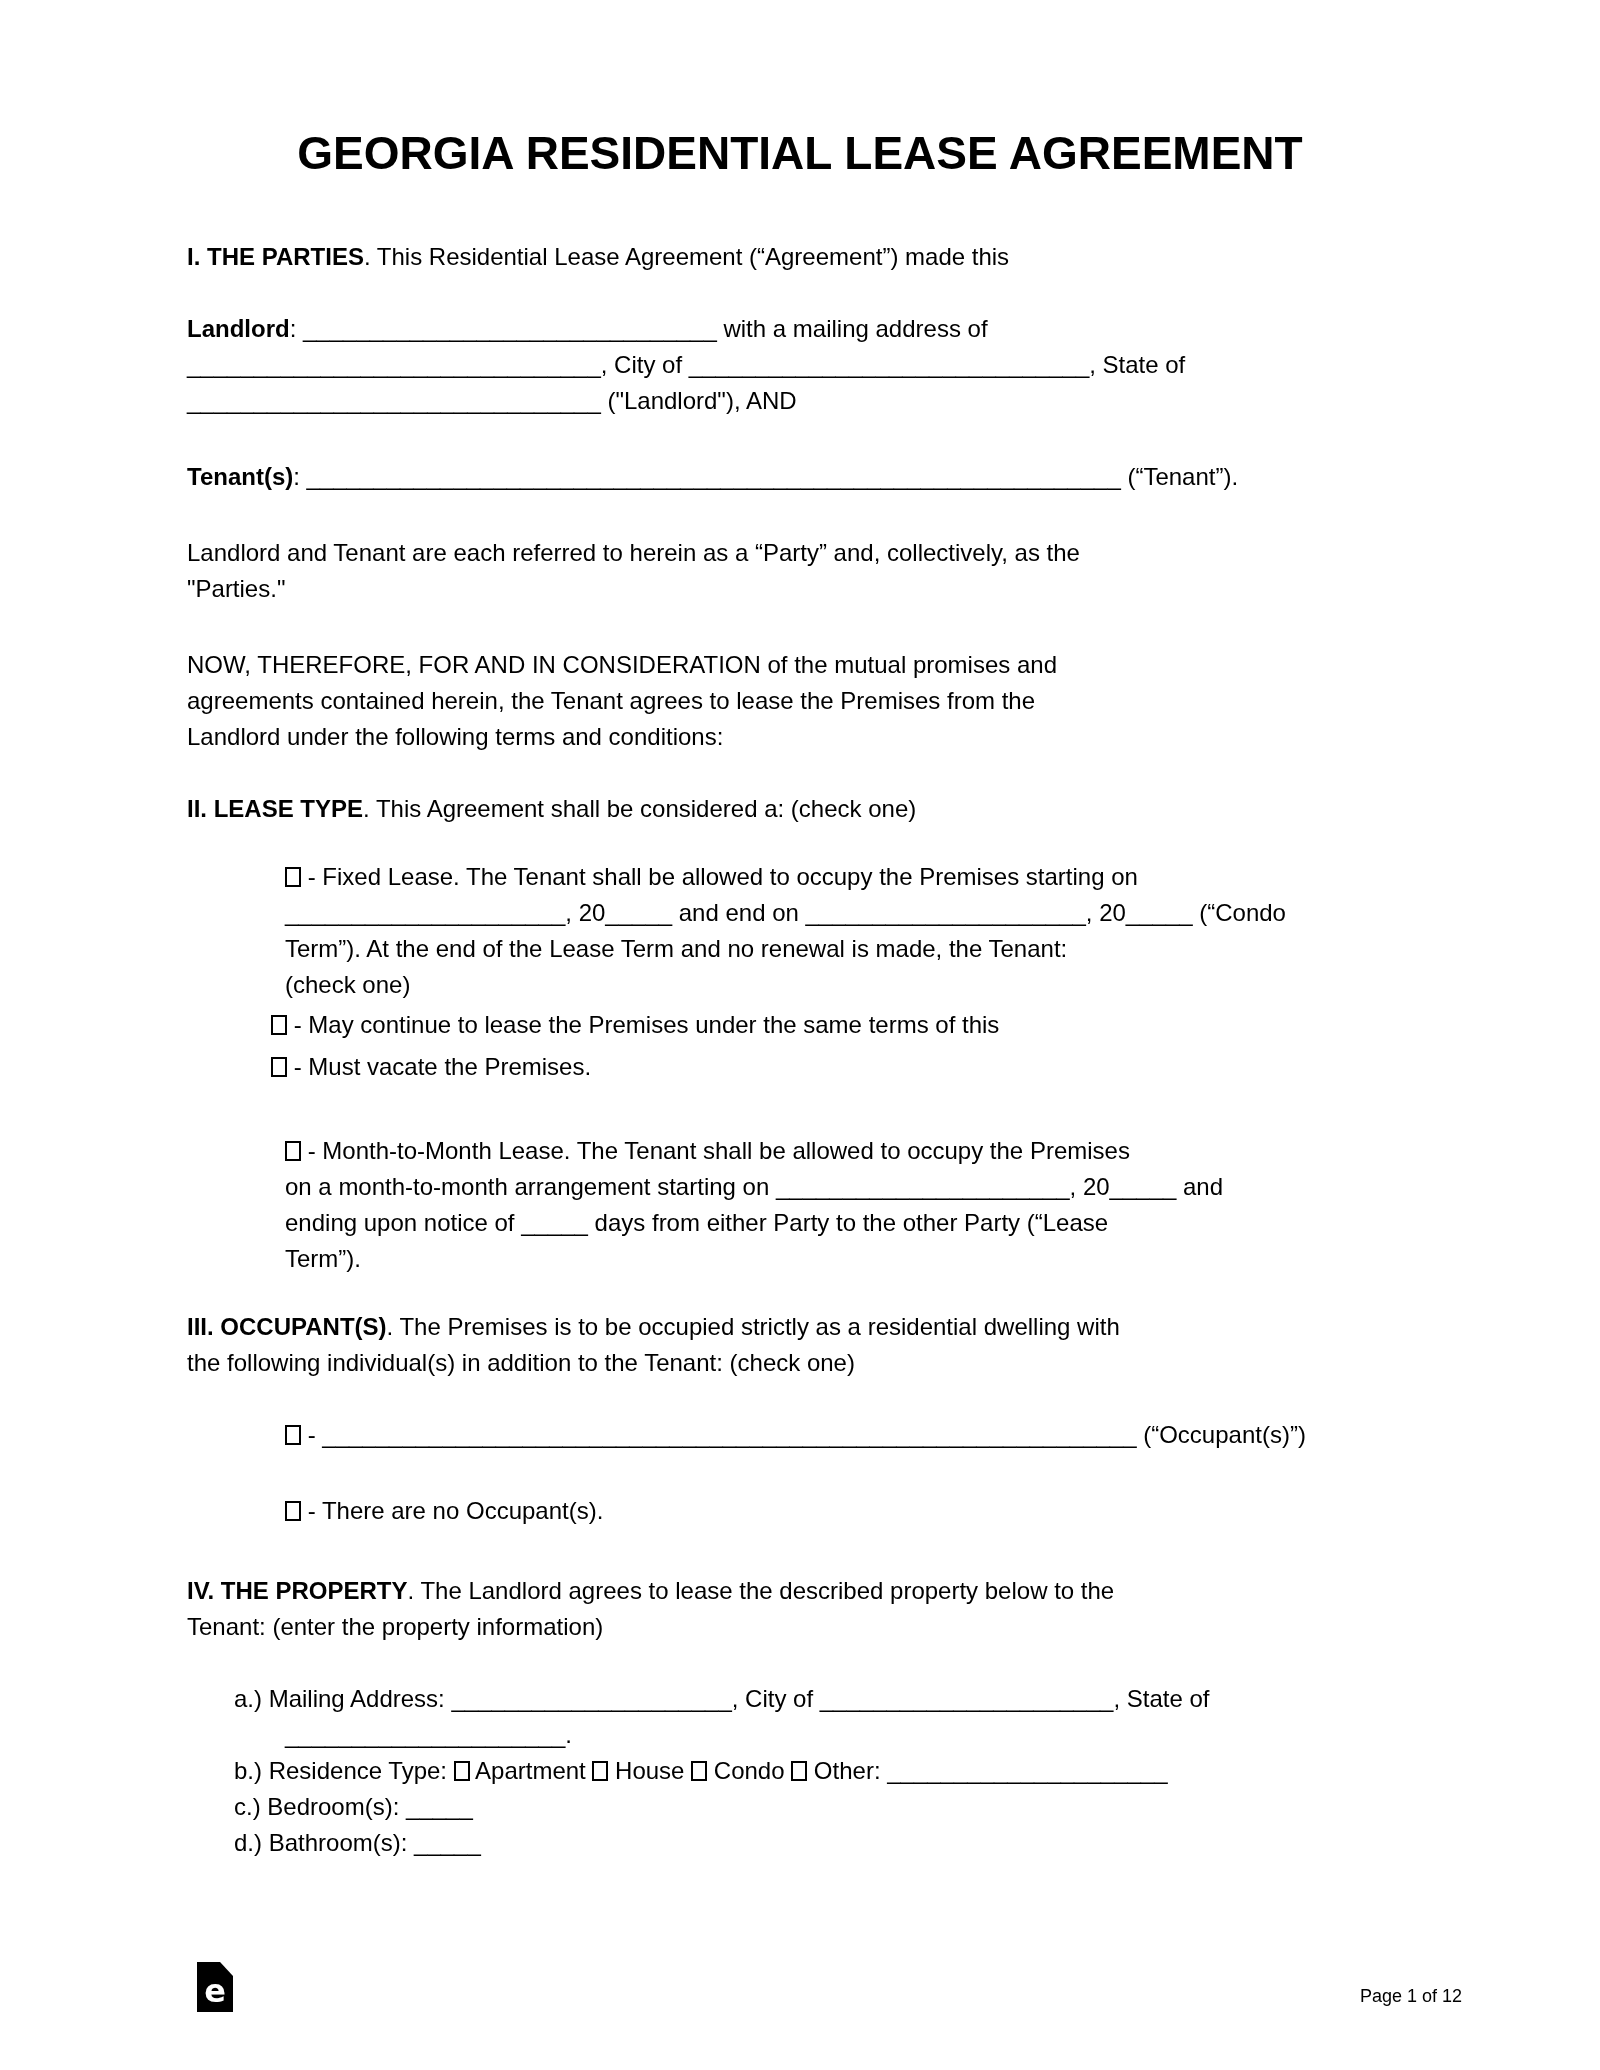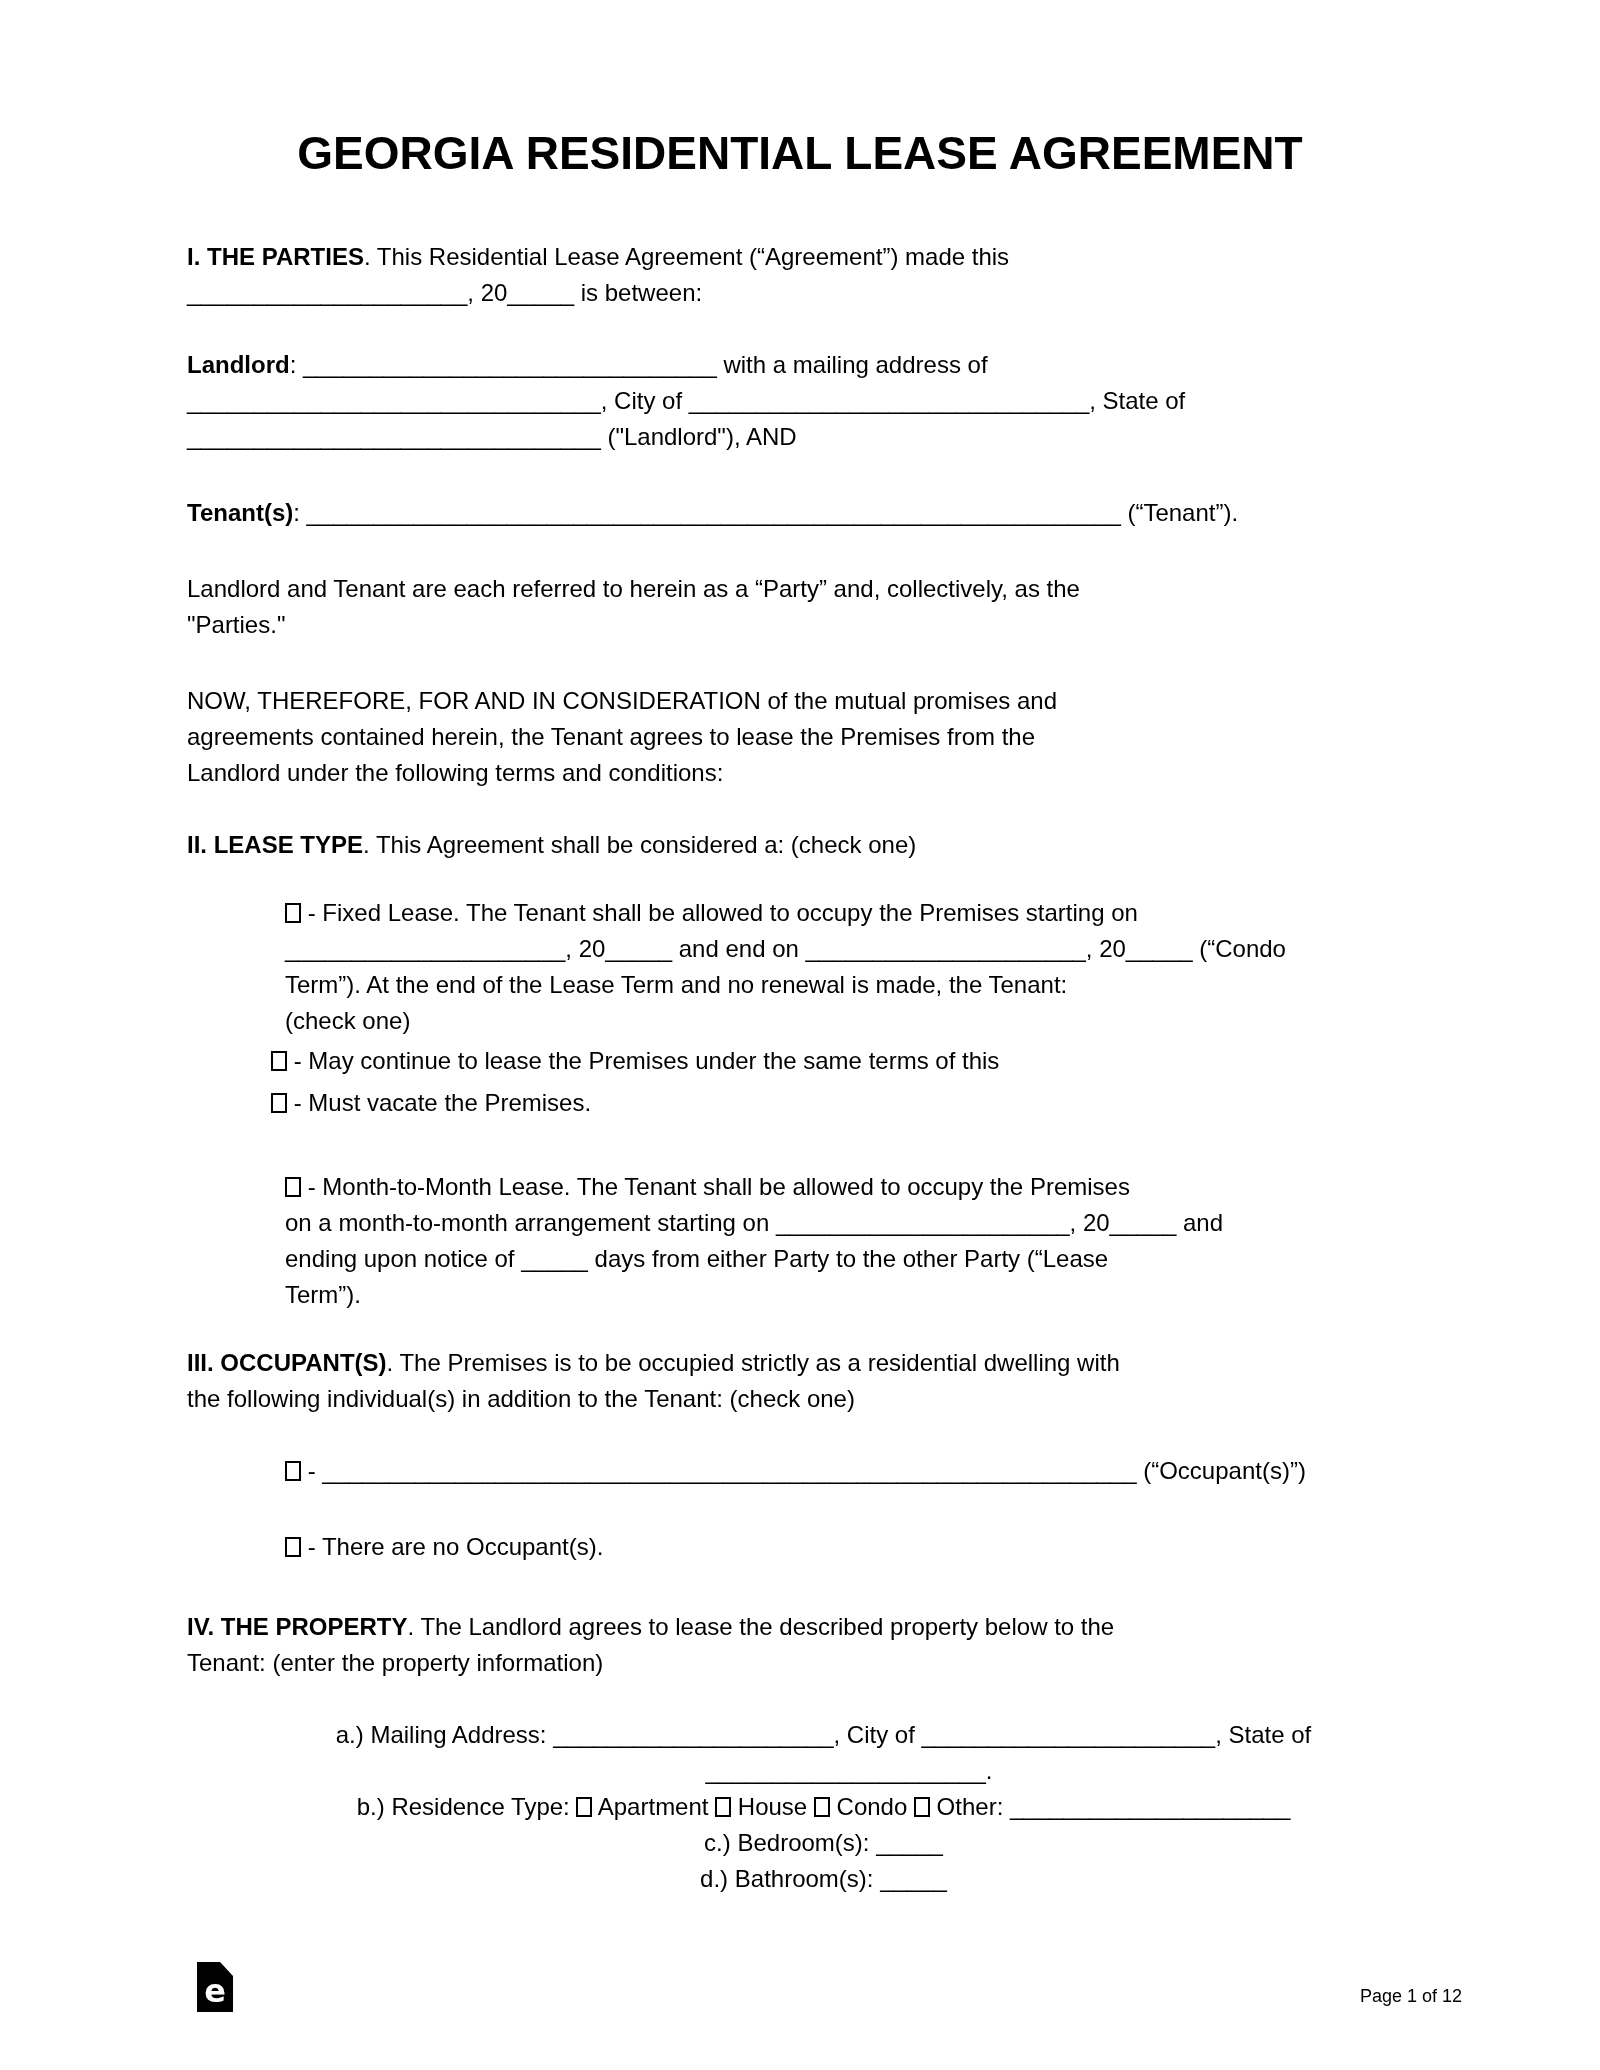--- a/index.html
+++ b/index.html
@@ -19,21 +19,21 @@
   .ind1{margin-left:98px;}
   .ind2{margin-left:84px;}
   .plist{margin-left:47px;}
   .pcont{margin-left:98px;}
   .mb4{margin-bottom:4px;}
   .mb6{margin-bottom:6px;}
   .mb32{margin-bottom:32px;}
   .mb40{margin-bottom:40px;margin-top:16px;}
   .mb44{margin-bottom:44px;}
   .mb48{margin-bottom:48px;}
-  .mb0{margin-bottom:0;text-align:center;}
+  .mb0{margin-bottom:0;}
   .cb{
     display:inline-block;width:12px;height:16px;border:2px solid #000;
     vertical-align:-2px;background:#fff;
   }
   .logo{
     position:absolute;left:197px;top:1962px;width:36px;height:50px;background:#000;
     clip-path:polygon(0 0,64% 0,100% 28%,100% 100%,0 100%);
     display:flex;align-items:center;justify-content:center;
   }
   .logo-e{
@@ -45,21 +45,20 @@
 </head>
 <body>
 
 <div class="page">
   <div class="content">
 
     <div class="title">GEORGIA RESIDENTIAL LEASE AGREEMENT</div>
 
     <div class="para">
       <div class="line"><span class="b">I. THE PARTIES</span><span>. This Residential Lease Agreement (“Agreement”) made this</span></div>
-      <div class="line">_____________________, 20_____ is between:</div>
     </div>
 
     <div class="para mb40">
       <div class="line"><span class="b">Landlord</span><span>: _______________________________ with a mailing address of</span></div>
       <div class="line">_______________________________, City of ______________________________, State of</div>
       <div class="line">_______________________________ ("Landlord"), AND</div>
     </div>
 
     <div class="para mb40">
       <div class="line"><span class="b">Tenant(s)</span><span>: _____________________________________________________________ (“Tenant”).</span></div>

